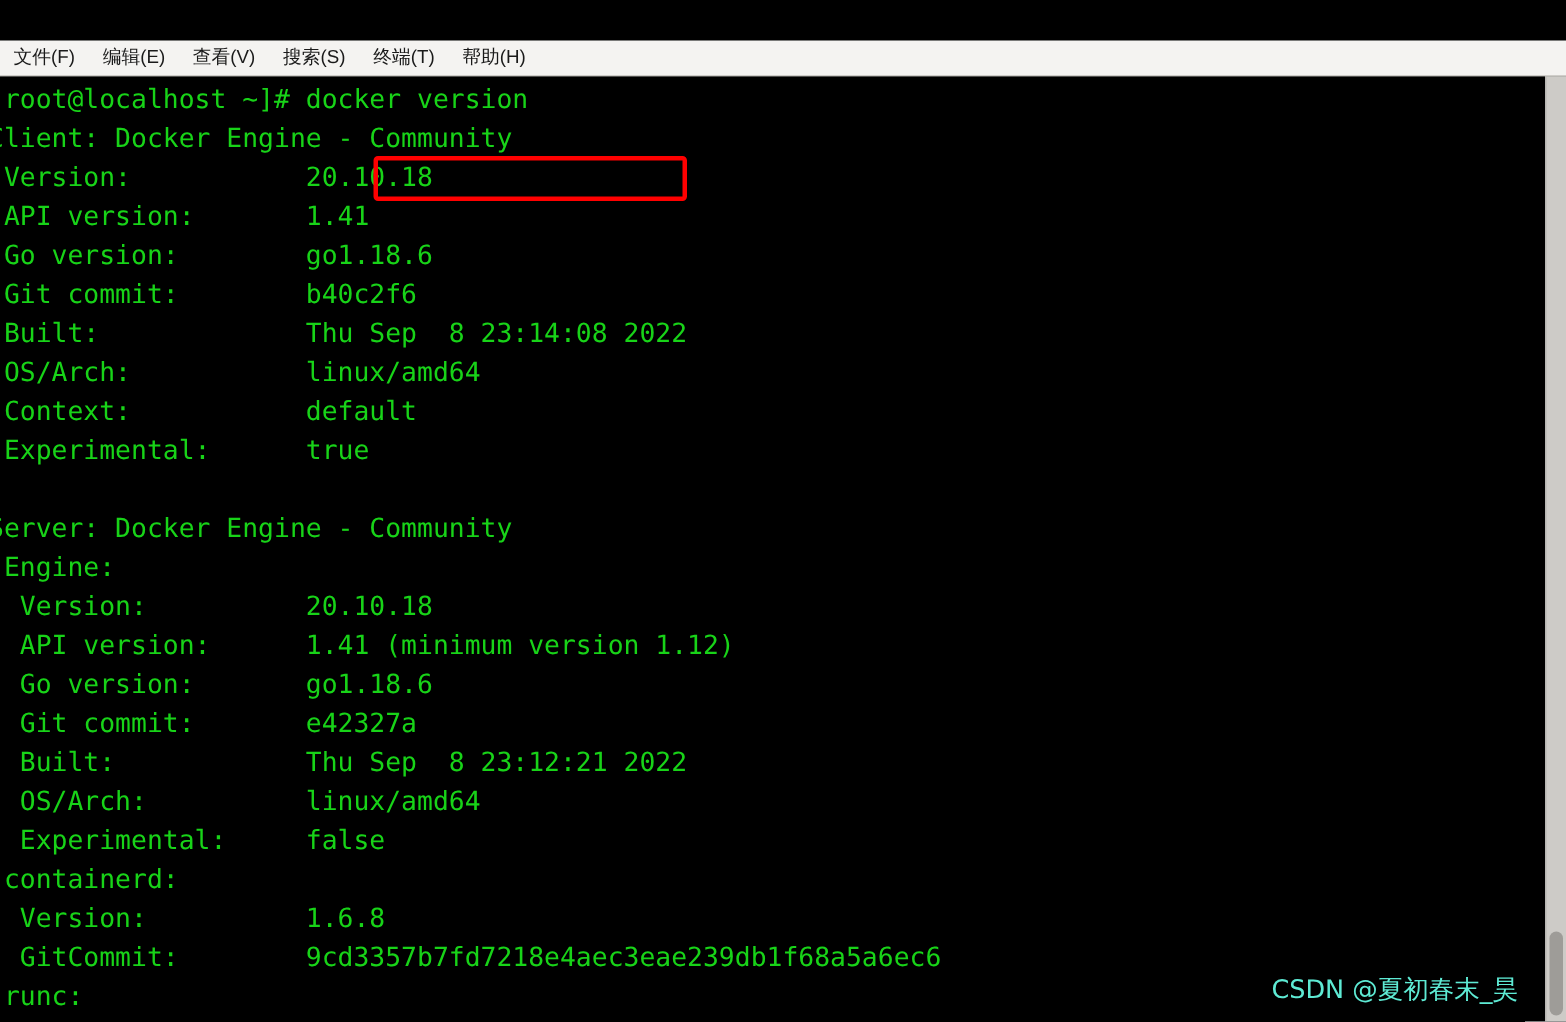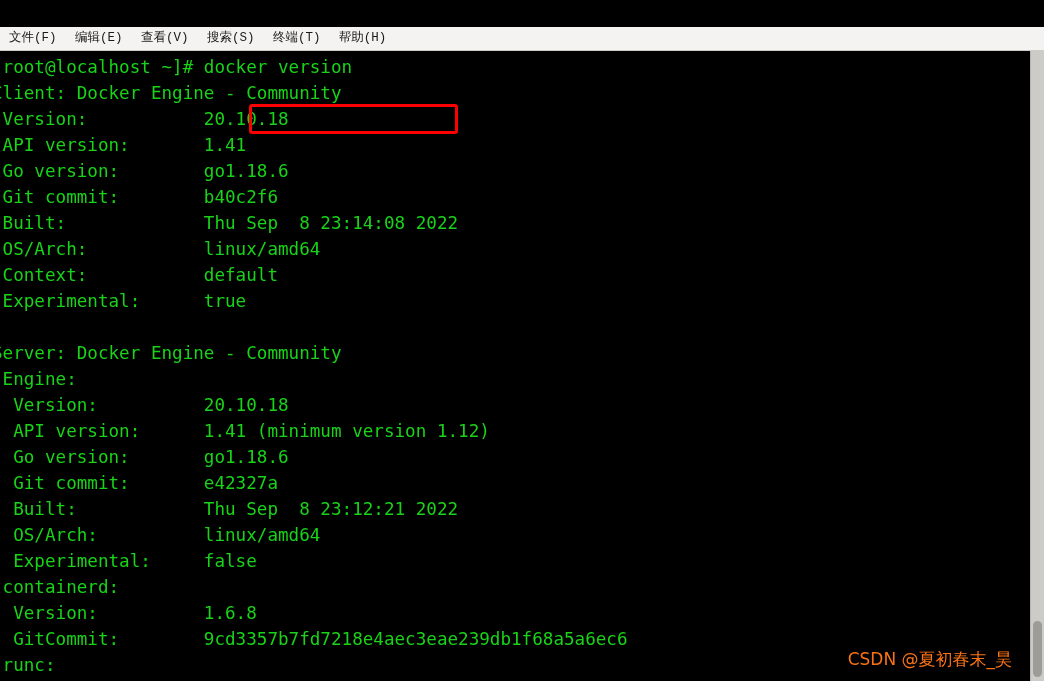--- a/index.html
+++ b/index.html
@@ -92,21 +92,21 @@
     white-space: nowrap;
   }
   .menu-item {
     display: inline-block;
     height: 23px;
     line-height: 23px;
     padding: 0 7px;
     margin: 0;
     font-size: 12.5px;
     color: #1a1a1a;
-    font-family: Liberation Mono, monospace;
+    font-family: Liberation Sans, sans-serif;
     user-select: none;
     cursor: default;
   }
   .menu-item:first-child { margin-left: 2px; }
 
   
   #terminal {
     position: absolute;
     left: 0;
     top: 51px;
@@ -142,21 +142,21 @@
     pointer-events: none;
   }
 
   
   #watermark {
     position: absolute;
     right: 18px;
     bottom: 10px;
     font-family: "DejaVu Sans", "Liberation Sans", sans-serif;
     font-size: 17px;
-    color: #f97316;
+    color: #5eead4;
     white-space: nowrap;
     user-select: none;
   }
 
   
   #scrollbar {
     position: absolute;
     right: 0;
     top: 51px;
     width: 14px;

